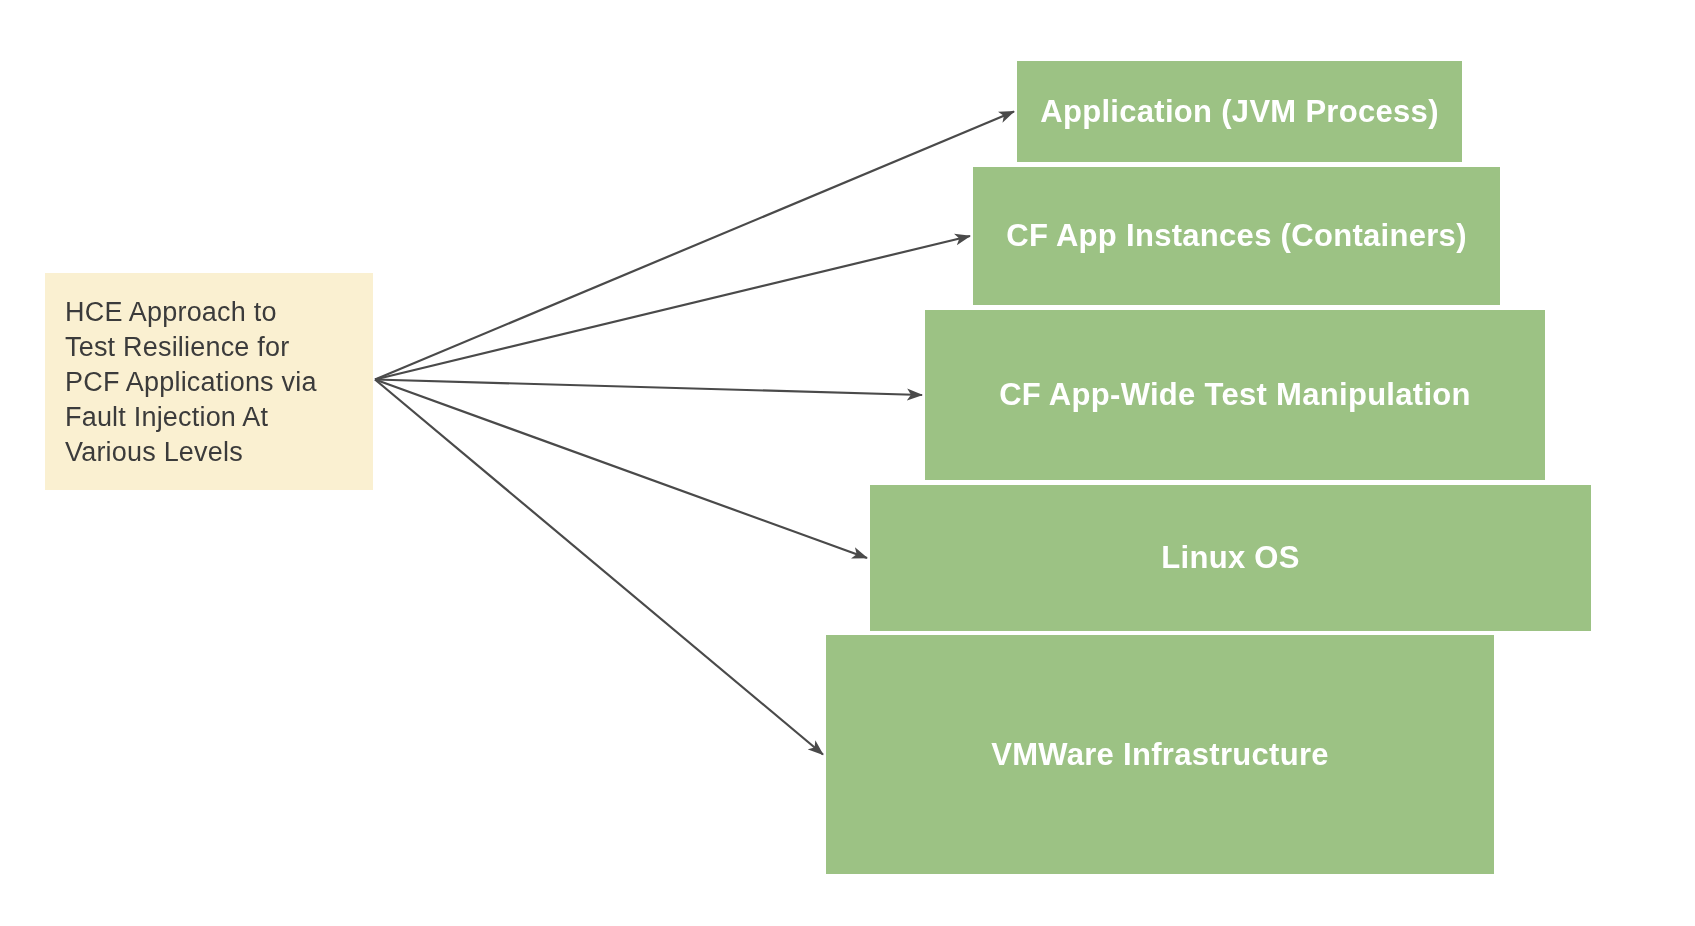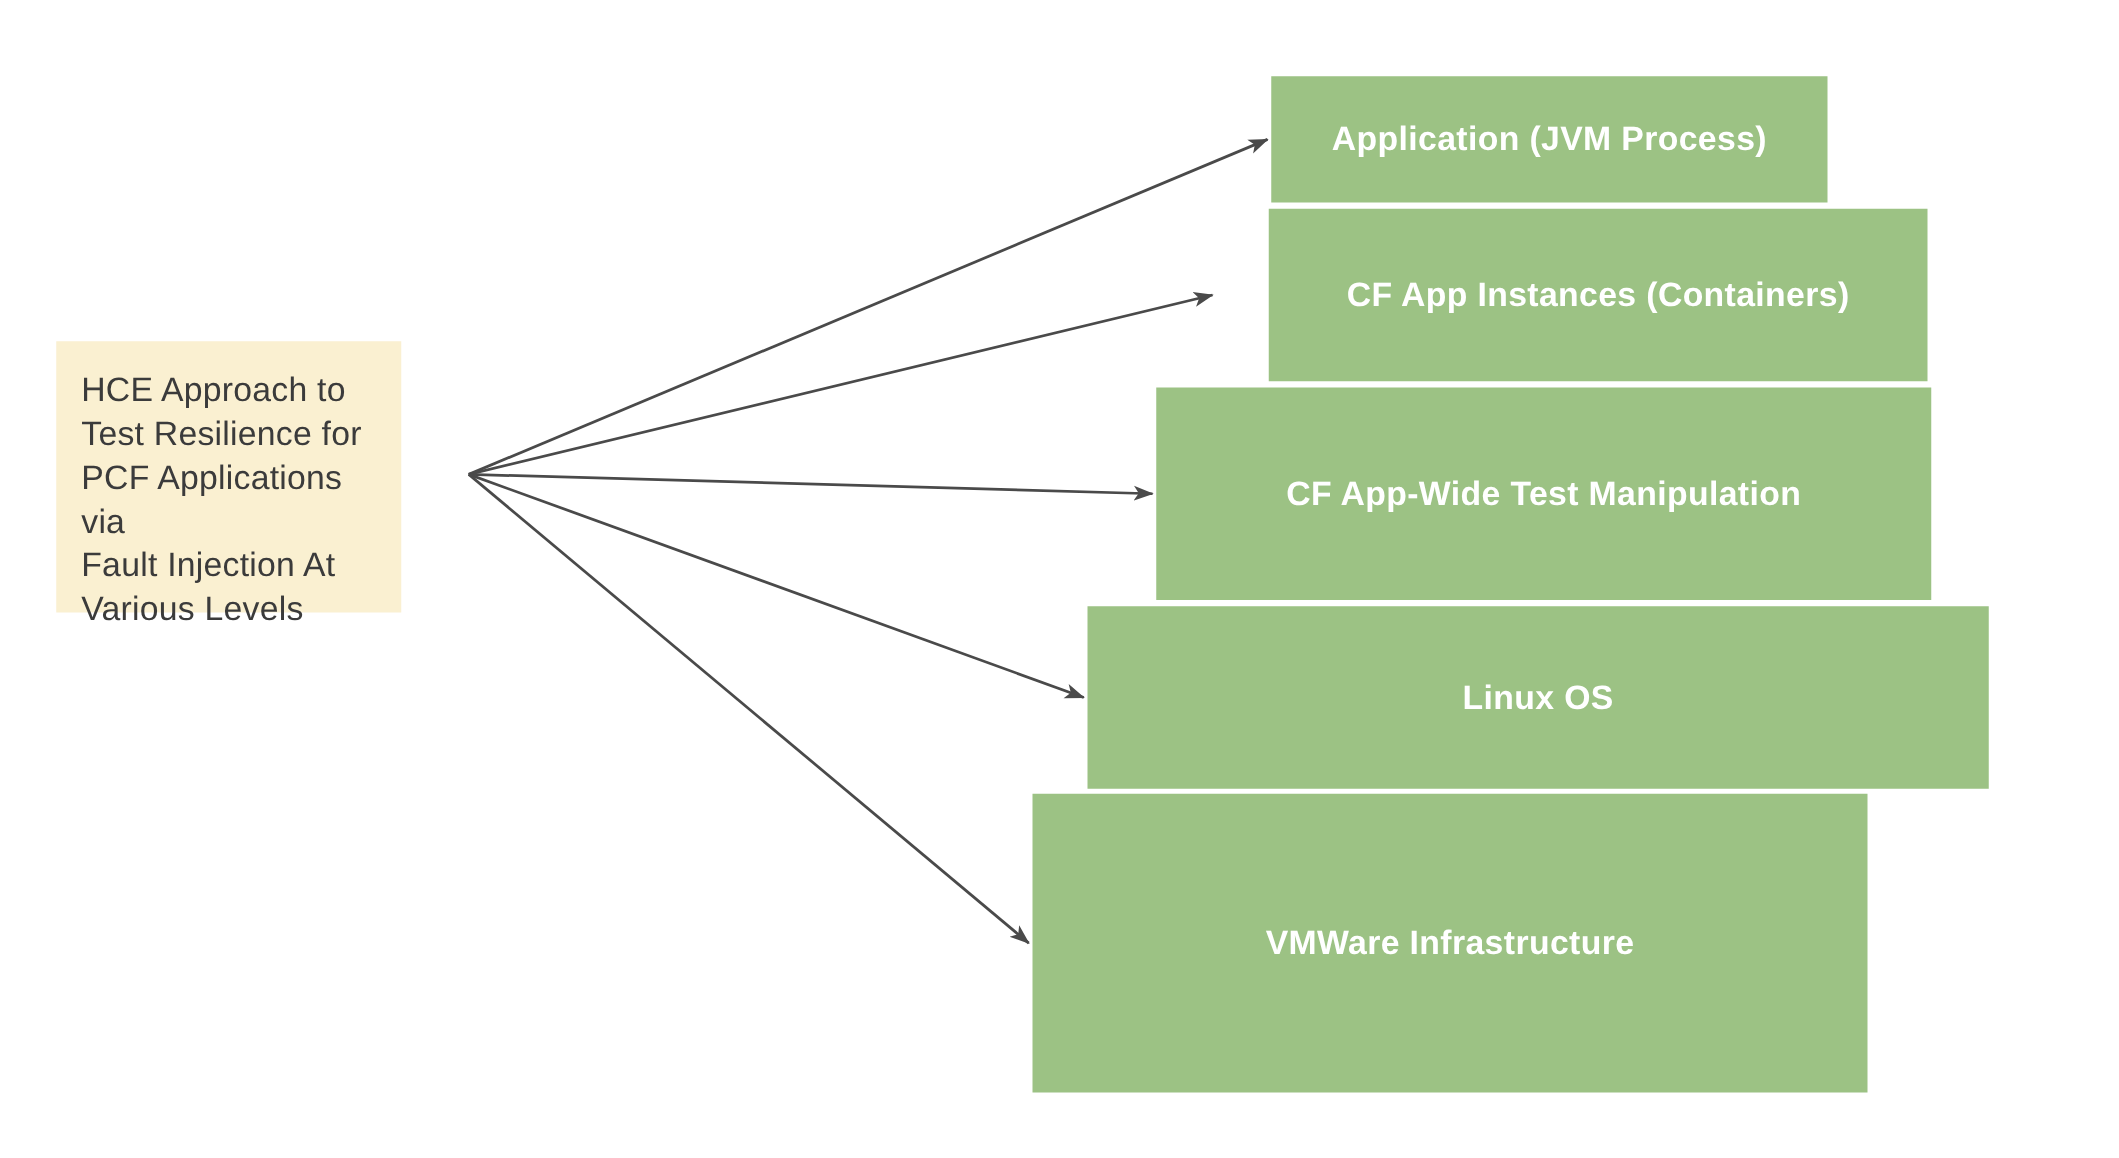--- a/index.html
+++ b/index.html
@@ -20,21 +20,21 @@
     left: 0;
     top: 0;
     width: 1695px;
     height: 926px;
     pointer-events: none;
   }
   .callout {
     position: absolute;
     left: 45px;
     top: 273px;
-    width: 276px;
+    width: 328px;
     height: 217px;
     background: var(--callout-bg, #faf0d1);
     box-sizing: border-box;
     padding: 22px 18px 0 20px;
   }
   .callout-text {
     display: block;
     white-space: pre-line;
     font-size: 27px;
     line-height: 35px;
@@ -46,26 +46,26 @@
     background: var(--level-bg, #9cc284);
     display: flex;
     align-items: center;
     justify-content: center;
     text-align: center;
     box-sizing: border-box;
   }
   .level-label {
     color: var(--level-fg, #ffffff);
     font-weight: bold;
-    font-size: 27px;
+    font-size: 31px;
     letter-spacing: 0.3px;
   }
   
   .level-0 { left: 1017px; top:  61px; width: 445px; height: 101px; }
-  .level-1 { left:  1015px; top: 167px; width: 527px; height: 138px; }
+  .level-1 { left:  973px; top: 167px; width: 527px; height: 138px; }
   .level-2 { left:  925px; top: 310px; width: 620px; height: 170px; }
   .level-3 { left:  870px; top: 485px; width: 721px; height: 146px; text-align: center; }
   .level-4 { left:  826px; top: 635px; width: 668px; height: 239px; }
 </style>
 </head>
 <body>
 
 <div class="canvas">
 
   <svg class="arrow-layer" viewBox="0 0 1695 926" width="1695" height="926" xmlns="http://www.w3.org/2000/svg">

